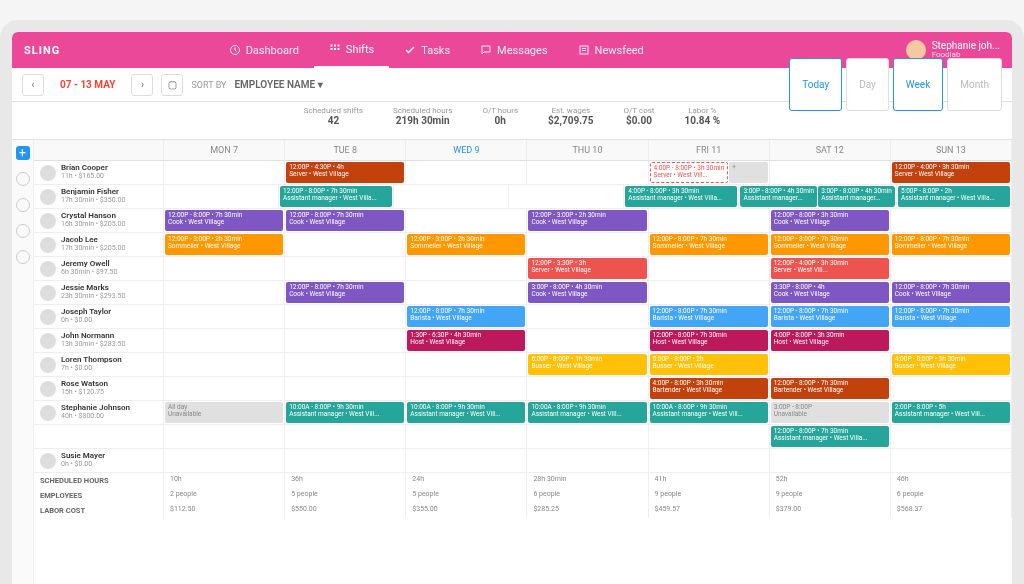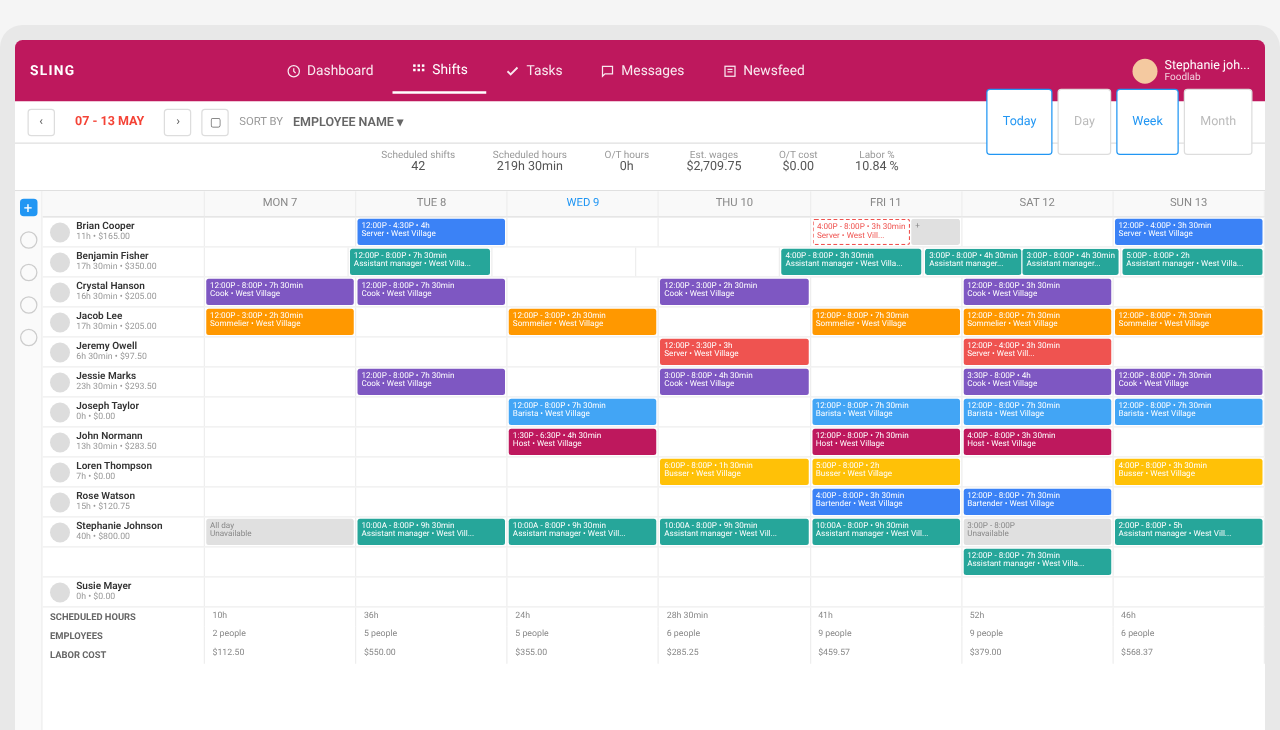--- a/index.html
+++ b/index.html
@@ -1,20 +1,20 @@
 <!DOCTYPE html>
 <html><head>
 <meta charset="utf-8">
 <style>
 *{margin:0;padding:0;box-sizing:border-box;font-family:-apple-system,BlinkMacSystemFont,"Segoe UI",Roboto,sans-serif}
 body{background:#f5f5f5;display:flex;justify-content:center;padding:20px}
 .laptop{width:1024px;background:#e8e8e8;border-radius:18px 18px 0 0;padding:12px 12px 0;position:relative}
 .laptop::after{content:'';display:block;width:1060px;height:20px;background:linear-gradient(#d0d0d0,#b0b0b0);margin-left:-18px;border-radius:0 0 40px 40px}
 .screen{background:#fff;height:560px;overflow:hidden;border-radius:6px 6px 0 0}
-.header{background:#be185d;color:#fff;height:49px;display:flex;align-items:center;padding:0 12px;font-size:11px}
+.header{background:#ec4899;color:#fff;height:36px;display:flex;align-items:center;padding:0 12px;font-size:11px}
 .logo{font-weight:700;letter-spacing:1px;margin-right:30px}
 .nav{display:flex;gap:0;margin-left:auto;margin-right:auto}
 .nav-item{display:flex;align-items:center;gap:5px;padding:0 15px;height:36px;cursor:pointer;opacity:.9}
 .nav-item.active{border-bottom:2px solid #fff;opacity:1}
 .nav-icon{width:12px;height:12px}
 .user{display:flex;align-items:center;gap:6px;margin-left:auto}
 .avatar{width:20px;height:20px;border-radius:50%;background:#f4c9a0}
 .user-info{display:flex;flex-direction:column;line-height:1.1}
 .user-name{font-size:10px}
 .user-sub{font-size:8px;opacity:.8}
@@ -24,40 +24,40 @@
 .sort-label{color:#999;font-size:9px}
 .sort-val{font-weight:600}
 .view-toggle{display:flex;margin-left:auto;gap:4px}
 .vbtn{padding:20px 12px;border:1px solid #ddd;border-radius:3px;background:#fff;font-size:10px;cursor:pointer}
 .vbtn.primary{border-color:#2196F3;color:#2196F3}
 .vbtn.active{border-color:#2196F3;color:#2196F3}
 .vbtn.dim{color:#bbb}
 .stats{height:38px;display:flex;justify-content:center;padding:4px 10px;gap:30px;border-bottom:1px solid #e0e0e0;font-size:9px}
 .stat{text-align:center}
 .stat-label{color:#999;font-size:8px}
-.stat-val{color:#555;font-weight:400;font-size:10px}
+.stat-val{color:#555;font-weight:700;font-size:10px}
 .content{display:flex;height:452px}
 .sidebar{width:22px;background:#fafafa;border-right:1px solid #eee;display:flex;flex-direction:column;align-items:center;padding-top:6px;gap:12px}
 .side-icon{width:14px;height:14px;border:1px solid #ccc;border-radius:50%}
 .side-icon.plus{background:#2196F3;border:none;color:#fff;display:flex;align-items:center;justify-content:center;font-size:12px;border-radius:3px}
 .grid{flex:1;overflow:auto;font-size:8px}
 .day-header{display:grid;grid-template-columns:130px repeat(7,1fr);border-bottom:1px solid #e0e0e0;background:#f9f9f9;position:sticky;top:0}
 .day-cell{padding:5px;text-align:center;font-weight:400;color:#888;font-size:9px;border-right:1px solid #eee}
 .day-cell.today{color:#2196F3}
 .row{display:grid;grid-template-columns:130px repeat(7,1fr);border-bottom:1px solid #eee;min-height:24px}
 .emp{display:flex;align-items:center;gap:5px;padding:3px 6px;border-right:1px solid #eee}
 .emp-av{width:16px;height:16px;border-radius:50%;background:#ddd;flex-shrink:0}
 .emp-info{display:flex;flex-direction:column;line-height:1.1}
 .emp-name{font-weight:600;font-size:8px;color:#333}
 .emp-sub{font-size:7px;color:#999}
 .cell{border-right:1px solid #eee;padding:1px;position:relative}
 .shift{border-radius:2px;padding:2px 3px;color:#fff;font-size:6.5px;line-height:1.15;overflow:hidden;white-space:nowrap;text-overflow:ellipsis;height:100%}
 .shift.double{display:flex;gap:1px;padding:0;background:none}
 .shift.double>div{flex:1;padding:2px 3px;border-radius:2px}
-.c-pink{background:#3b82f6}.c-green{background:#26a69a}.c-purple{background:#7e57c2}.c-orange{background:#ff9800}.c-red{background:#ef5350}.c-blue{background:#42a5f5}.c-teal{background:#be185d}.c-yellow{background:#ffc107}.c-gray{background:#e0e0e0;color:#888}.c-outline{background:#fff;border:1px dashed #ef5350;color:#ef5350}
+.c-pink{background:#c2410c}.c-green{background:#26a69a}.c-purple{background:#7e57c2}.c-orange{background:#ff9800}.c-red{background:#ef5350}.c-blue{background:#42a5f5}.c-teal{background:#be185d}.c-yellow{background:#ffc107}.c-gray{background:#e0e0e0;color:#888}.c-outline{background:#fff;border:1px dashed #ef5350;color:#ef5350}
 .footer-row{display:grid;grid-template-columns:130px repeat(7,1fr);font-size:7px;color:#888}
 .footer-row .emp{font-weight:700;color:#666;font-size:7.5px}
 .footer-cell{padding:2px 6px;border-right:1px solid #eee}
 </style>
 </head>
 <body>
 
 <div class="laptop">
 <div class="screen">
 

